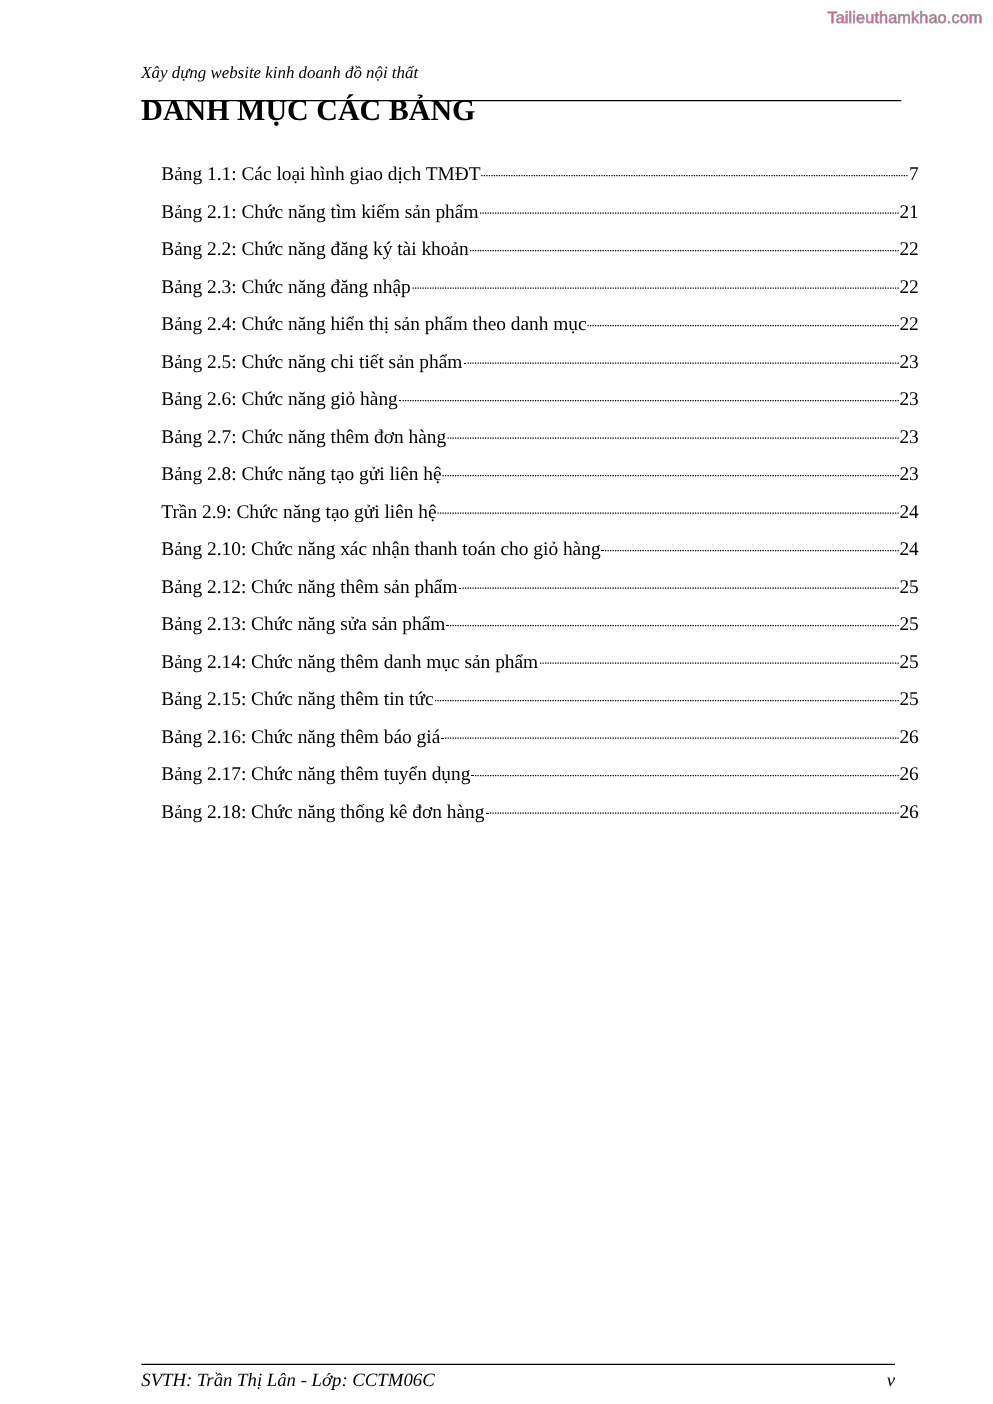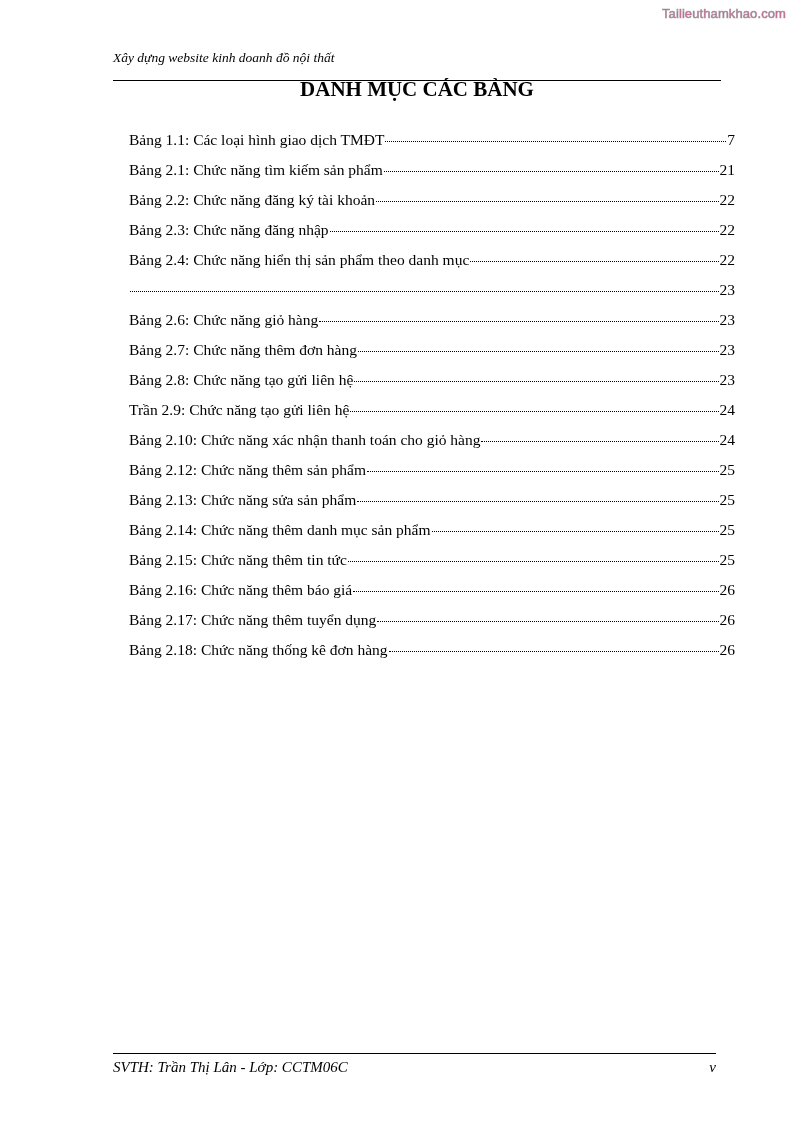--- a/index.html
+++ b/index.html
@@ -14,40 +14,40 @@
       -webkit-text-stroke: 0.6px #9a9a9a;
       letter-spacing: 0.1px;
     }
     .header {
       position: absolute; left: 113px; top: 49px; width: 608px;
       border-bottom: 1px solid #000; padding-bottom: 14px;
       font-style: italic; font-size: 13.5px; line-height: 17px;
     }
     .title {
       position: absolute; left: 113px; top: 76px; width: 608px;
-      text-align: center; font-weight: bold; font-size: 21px; line-height: 26px;
+      text-align: left; font-weight: bold; font-size: 24px; line-height: 26px;
     }
     .toc {
       position: absolute; left: 113px; top: 114px; width: 606px;
       list-style: none; margin: 16px; padding: 0;
     }
     .toc-row {
       display: flex; align-items: baseline;
       height: 30px; font-size: 15.5px; line-height: 20px;
       white-space: nowrap;
     }
     .toc-label { flex: 0 0 auto; }
     .toc-leader {
       flex: 1 1 auto; overflow: hidden; margin: 0 1px;
       position: relative; top: -3px;
       border-bottom: 1.5px dotted #000; height: 1px;
     }
     .toc-page { flex: 0 0 auto; }
     .footer {
-      position: absolute; left: 113px; top: 1053px; width: 603px;
+      position: absolute; left: 113px; top: 1091px; width: 603px;
       border-top: 1px solid #000; padding-top: 4px;
       display: flex; justify-content: space-between;
       font-style: italic; font-size: 15px; line-height: 18px;
     }
   </style>
 </head>
 <body>
 
 <div class="watermark">Tailieuthamkhao.com</div>
 
@@ -75,20 +75,21 @@
       <span class="toc-label">Bảng 2.3: Chức năng đăng nhập</span>
       <span class="toc-leader"></span>
       <span class="toc-page">22</span>
     </li>
   <li class="toc-row">
       <span class="toc-label">Bảng 2.4: Chức năng hiển thị sản phẩm theo danh mục </span>
       <span class="toc-leader"></span>
       <span class="toc-page">22</span>
     </li>
   <li class="toc-row">
+      <span class="toc-label">Bảng 2.5: Chức năng chi tiết sản phẩm</span>
       <span class="toc-leader"></span>
       <span class="toc-page">23</span>
     </li>
   <li class="toc-row">
       <span class="toc-label">Bảng 2.6: Chức năng giỏ hàng </span>
       <span class="toc-leader"></span>
       <span class="toc-page">23</span>
     </li>
   <li class="toc-row">
       <span class="toc-label">Bảng 2.7: Chức năng thêm đơn hàng </span>

